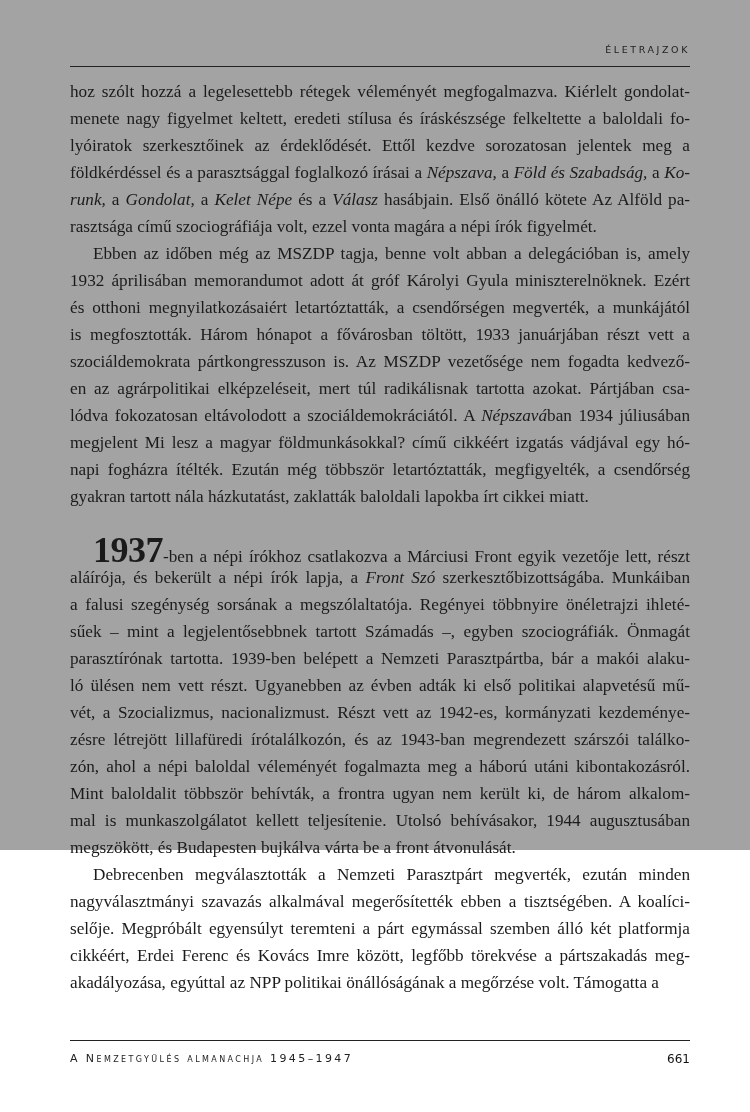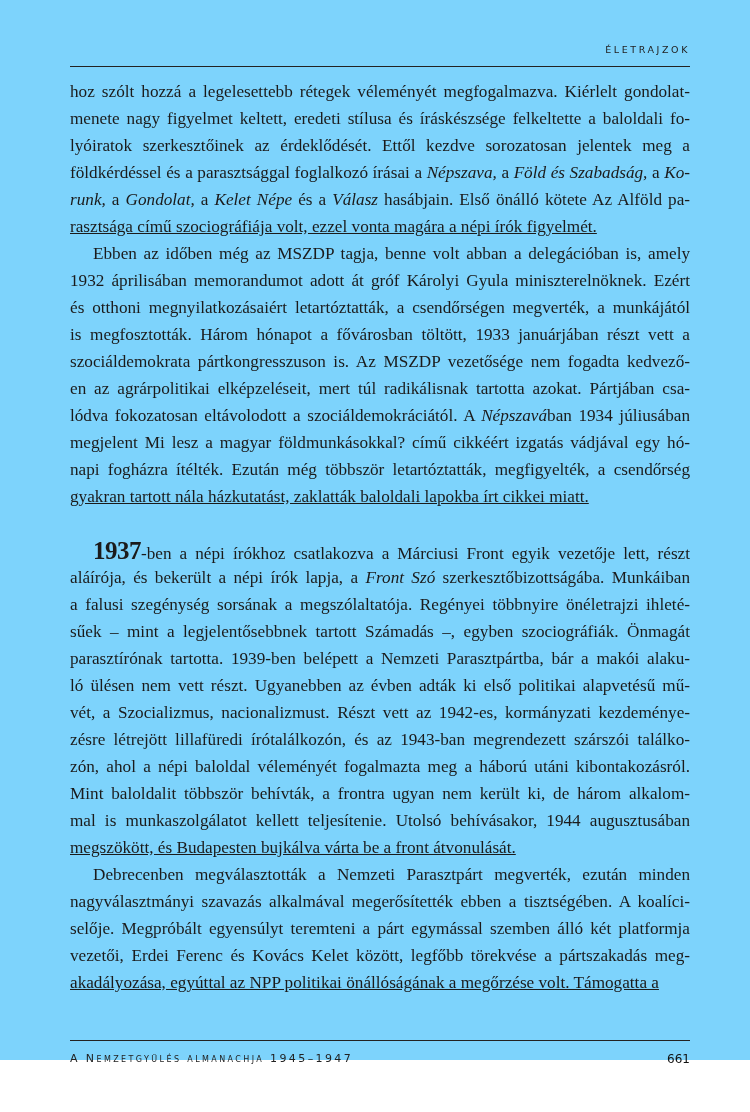--- a/index.html
+++ b/index.html
@@ -1,17 +1,17 @@
 <!DOCTYPE html>
 <html><head>
 <meta charset="utf-8">
 <style>
   html, body { margin: 0; padding: 0; background: #ffffff; }
   body { width: 750px; height: 1112px; position: relative; overflow: hidden; color: #1a1a1a; }
-  .page { position: absolute; left: 0; top: 0; width: 750px; height: 1060px; background: #7dd3fc; }
+  .page { position: absolute; left: 0; top: 0; width: 750px; height: 850px; background: #a3a3a3; }
 
   .running-head {
     position: absolute; left: 70px; top: 44px; width: 620px; text-align: right;
     font-family: "DejaVu Sans", sans-serif; font-size: 9.5px; letter-spacing: 2.6px;
     color: #222; text-transform: uppercase;
   }
   .rule {
     position: absolute; left: 70px; width: 620px; height: 0;
     border-top: 1.3px solid #222;
   }
@@ -20,29 +20,29 @@
 
   .body-text {
     position: absolute; left: 70px; top: 78px; width: 620px;
     font-family: "Liberation Serif", "DejaVu Serif", serif;
     font-size: 17.2px; line-height: 27px; color: #1b1b1b;
   }
   .line {
     display: block; white-space: nowrap; height: 27px;
     text-align: justify; text-align-last: justify;
   }
-  .line.last { text-align-last: left; text-decoration: underline; }
+  .line.last { text-align-last: left; }
   .line.indent { padding-left: 23px; }
   .para { display: block; }
   .para.section { margin-top: 27px; }
   .it { font-style: italic; }
 
   .drop-year {
     font-family: "Liberation Serif", "DejaVu Serif", serif;
-    font-size: 25px; font-weight: bold; line-height: 27px; letter-spacing: -0.5px;
+    font-size: 36px; font-weight: bold; line-height: 27px; letter-spacing: -0.5px;
     vertical-align: baseline;
   }
 
   .footer-title {
     position: absolute; left: 70px; top: 1052px;
     font-family: "DejaVu Sans", sans-serif; font-size: 11px; letter-spacing: 2.4px; color: #222;
     font-variant: small-caps;
   }
   .page-number {
     position: absolute; right: 60px; top: 1052px;
@@ -88,21 +88,21 @@
         <span class="line"><span>zésre létrejött lillafüredi írótalálkozón, és az 1943-ban megrendezett szárszói találko-</span></span>
         <span class="line"><span>zón, ahol a népi baloldal véleményét fogalmazta meg a háború utáni kibontakozásról.</span></span>
         <span class="line"><span>Mint baloldalit többször behívták, a frontra ugyan nem került ki, de három alkalom-</span></span>
         <span class="line"><span>mal is munkaszolgálatot kellett teljesítenie. Utolsó behívásakor, 1944 augusztusában</span></span>
         <span class="line last"><span>megszökött, és Budapesten bujkálva várta be a front átvonulását.</span></span>
       </div>
       <div class="para">
         <span class="line indent"><span>Debrecenben megválasztották a Nemzeti Parasztpárt megverték, ezután minden</span></span>
         <span class="line"><span>nagyválasztmányi szavazás alkalmával megerősítették ebben a tisztségében. A koalíci-</span></span>
         <span class="line"><span>selője. Megpróbált egyensúlyt teremteni a párt egymással szemben álló két platformja</span></span>
-        <span class="line"><span>vezetői, Erdei Ferenc és Kovács Kelet között, legfőbb törekvése a pártszakadás meg-</span></span>
+        <span class="line"><span>cikkéért, Erdei Ferenc és Kovács Imre között, legfőbb törekvése a pártszakadás meg-</span></span>
         <span class="line last"><span>akadályozása, egyúttal az NPP politikai önállóságának a megőrzése volt. Támogatta a</span></span>
       </div>
     </div>
 
   <div class="rule bottom"></div>
   <div class="footer-title">A Nemzetgyűlés almanachja 1945–1947</div>
   <div class="page-number">661</div>
 </div>
 
 </body></html>

